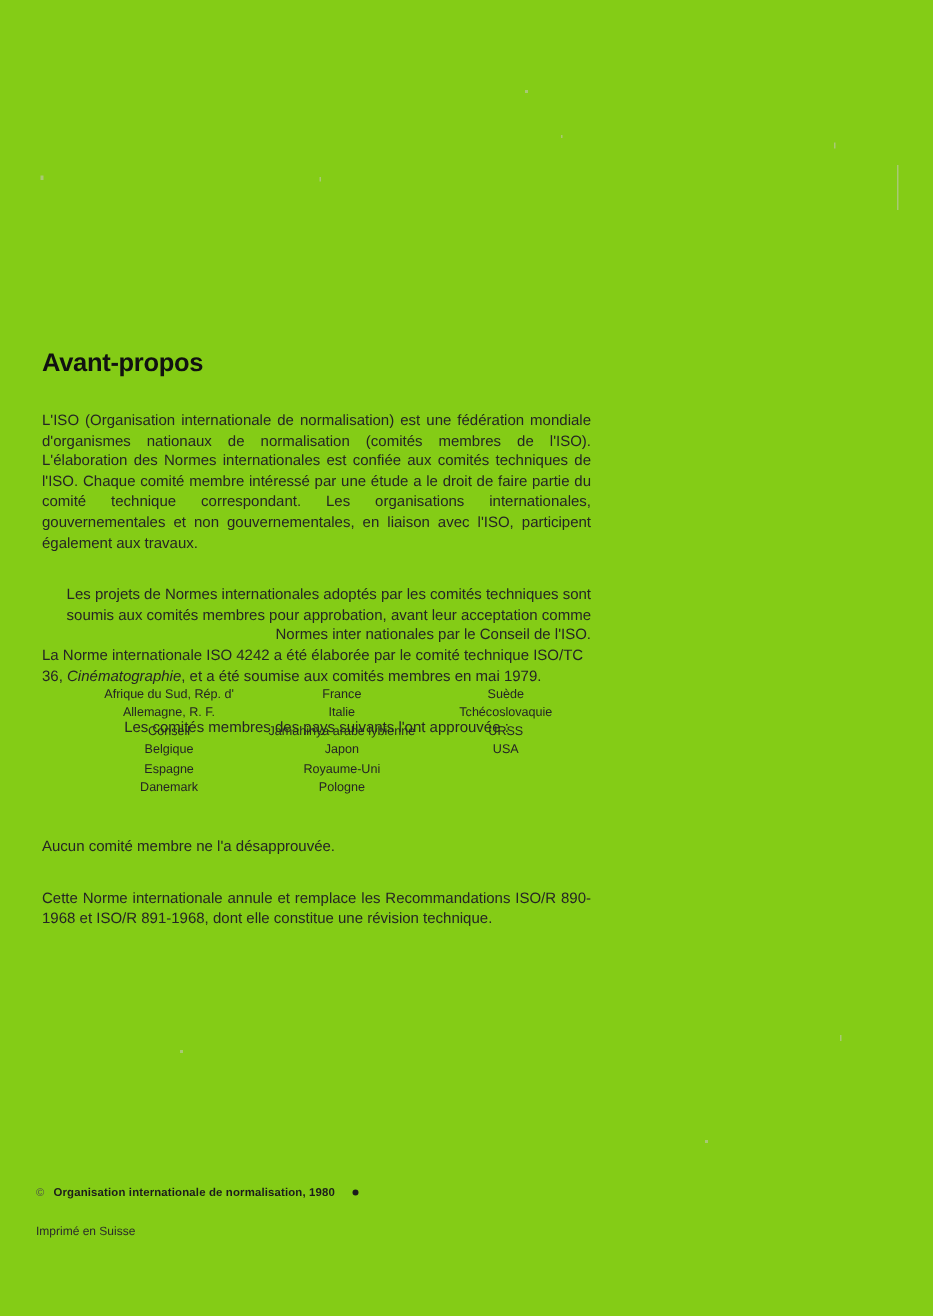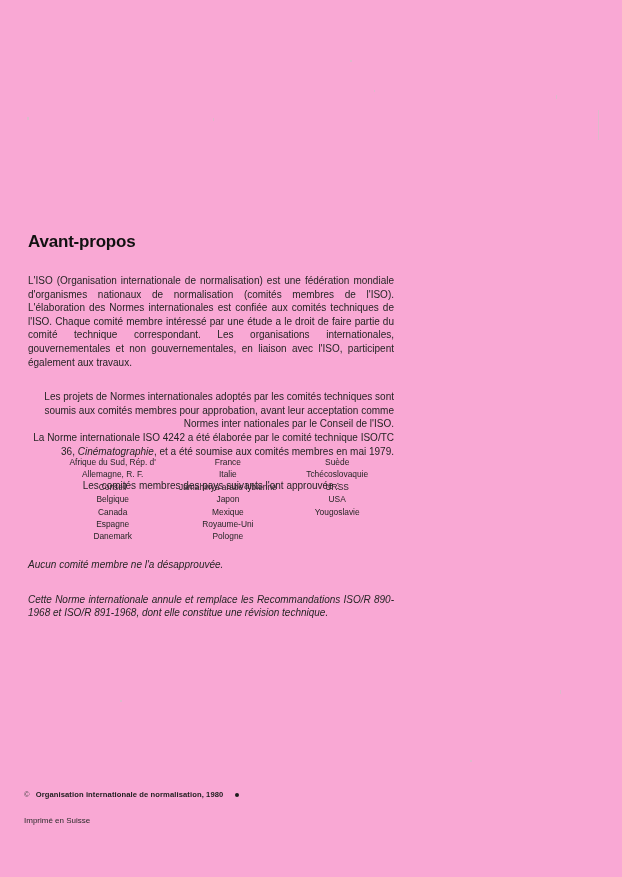--- a/index.html
+++ b/index.html
@@ -13,21 +13,21 @@
     position: relative;
     overflow: hidden;
     font-family: "Liberation Sans", sans-serif;
     color: #1a1a1a;
     -webkit-font-smoothing: antialiased;
   }
 
   .page {
     position: absolute;
     inset: 0;
-    background: #f9a8d4;
+    background: #84cc16;
   }
 
   
   .speck {
     position: absolute;
     background: #c9c7c4;
     opacity: 0.55;
   }
 
   .content {
@@ -48,21 +48,21 @@
   .para {
     font-size: 10px;
     line-height: 13.6px;
     text-align: justify;
     color: #252525;
     margin: 0;
   }
 
   .para.p1 { margin-bottom: 21px; }
   .para.p2 { text-align: right; }
-  .para.p3 { margin-bottom: 21px; text-align: right; }
+  .para.p3 { margin-bottom: 21px; text-align: left; }
   .para.p4 { margin-bottom: 0; text-align: center; }
 
   .para em {
     font-style: italic;
   }
 
   .countries {
     position: absolute;
     left: 57px;
     top: 456px;
@@ -84,21 +84,21 @@
   .col-1 { width: 115px; }
   .col-2 { width: 122px; }
   .col-3 { width: 105px; }
 
   .tail {
     position: absolute;
     left: 28px;
     top: 558px;
     width: 366px;
   }
-  .tail .para { margin: 0; font-style: italic; }
+  .tail .para { margin: 0; }
   .tail .gap { height: 21px; }
 
   .footer {
     position: absolute;
     left: 24px;
     top: 790px;
     width: 420px;
   }
   .copyright-line {
     font-size: 7.6px;
@@ -178,25 +178,20 @@
         <td class="col-1">Conseil</td>
         <td class="col-2">Jamahiriya arabe lybienne</td>
         <td class="col-3">URSS</td>
       </tr>
       <tr>
         <td class="col-1">Belgique</td>
         <td class="col-2">Japon</td>
         <td class="col-3">USA</td>
       </tr>
       <tr>
-        <td class="col-1">Canada</td>
-        <td class="col-2">Mexique</td>
-        <td class="col-3">Yougoslavie</td>
-      </tr>
-      <tr>
         <td class="col-1">Espagne</td>
         <td class="col-2">Royaume-Uni</td>
         <td class="col-3"></td>
       </tr>
       <tr>
         <td class="col-1">Danemark</td>
         <td class="col-2">Pologne</td>
         <td class="col-3"></td>
       </tr>
     </tbody>

